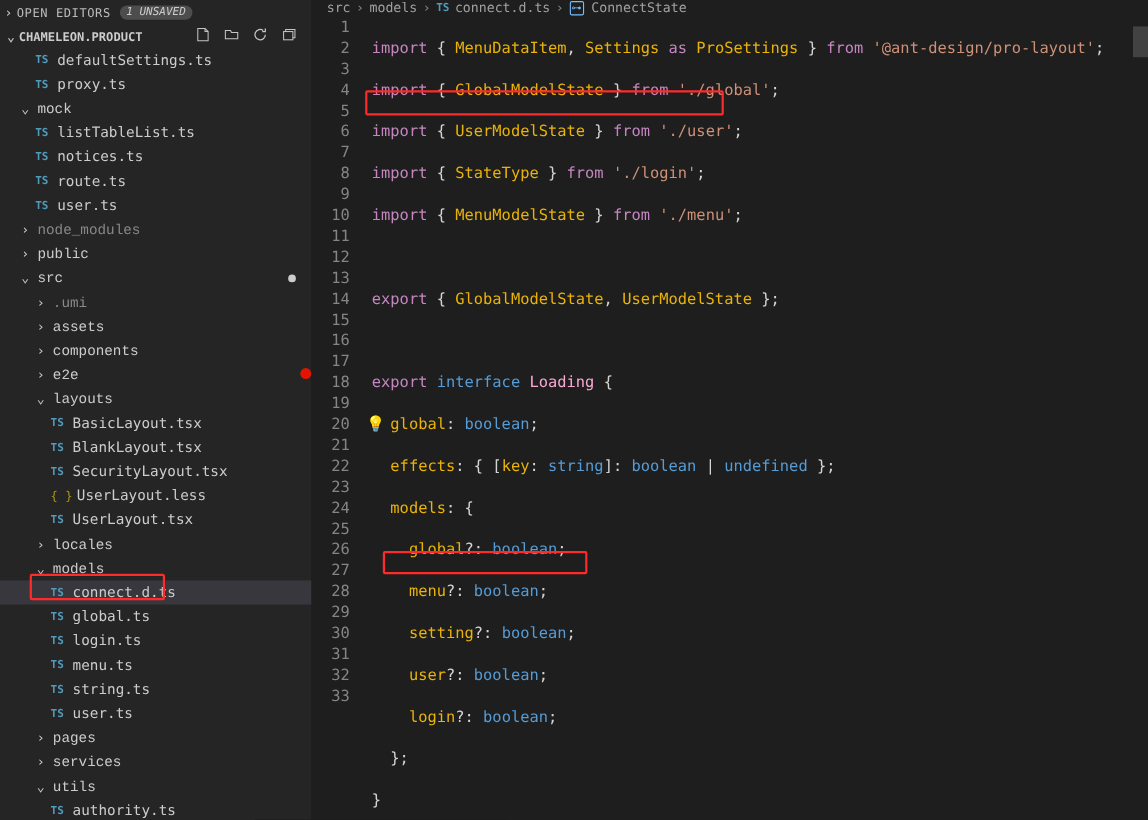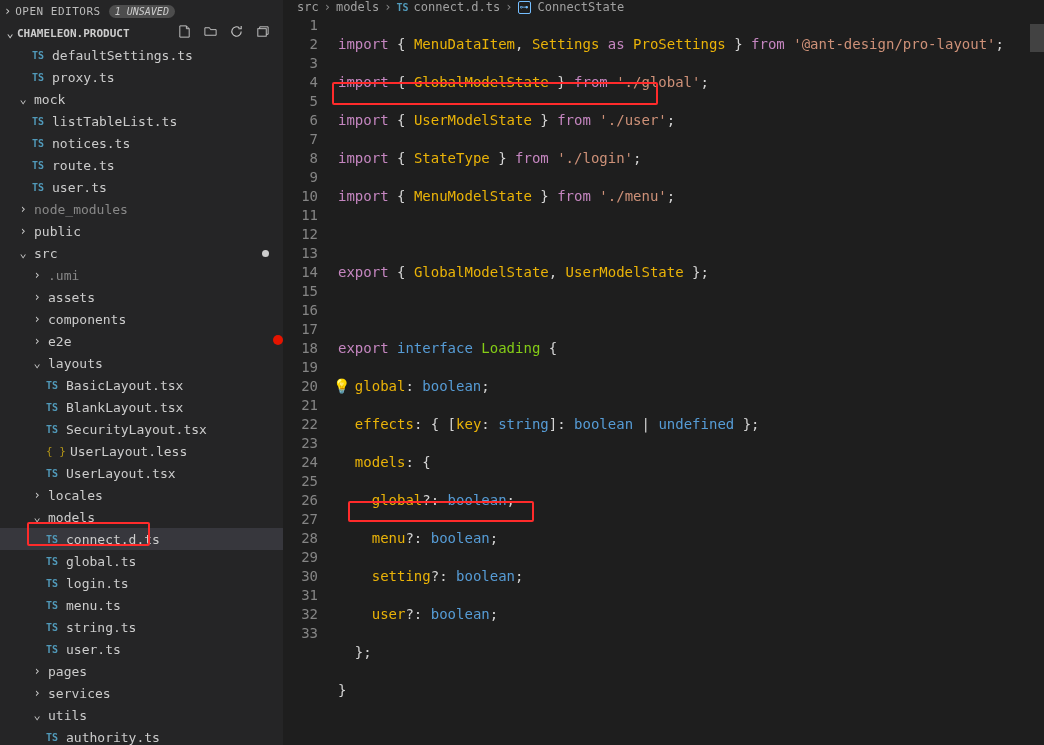--- a/index.html
+++ b/index.html
@@ -40,21 +40,21 @@
   .tree { font-size: 13px; overflow-y: auto; flex: 1; }
   .tree-item {
     display: flex; align-items: center; height: 22px;
     cursor: pointer; color: #cccccc; white-space: nowrap;
   }
   .tree-item.active { background: #37373d; }
   .tree-label { margin-left: 4px; }
   .ts-icon { color: #519aba; font-size: 10px; font-weight: bold; margin-left: 2px; min-width: 16px; }
   .braces-icon { color: #b09318; font-size: 11px; min-width: 16px; margin-left: 2px; }
   .chev { width: 14px; text-align: center; font-size: 12px; color: #cccccc; }
-  .tree-folder-name { color: #cccccc; }
+  .tree-folder-name { color: #cccccc; font-family: Liberation Mono, monospace; }
   .dimmed { color: #888; }
   .hl-box {
     position: absolute;
     border: 2px solid #ff2b2b;
     border-radius: 2px;
     pointer-events: none;
   }
   .modified-dot { 
     width: 7px; height: 7px; border-radius: 50%; 
     background: #cccccc; margin-left: auto; margin-right: 14px;
@@ -83,21 +83,21 @@
     padding-top: 2px; user-select: none; padding-right: 20px;
     line-height: 19px;
   }
   .gutter div { height: 19px; }
   .code { flex: 1; padding-top: 2px; white-space: pre; line-height: 19px; color: #d4d4d4; position: relative; }
   .code .line { height: 19px; }
   
   
   .kw { color: #c586c0; }      
   .kw2 { color: #569cd6; }     
-  .typ { color: #84cc16; }     
+  .typ { color: #f9a8d4; }     
   .str { color: #ce9178; }     
   .var { color: #eab308; }     
   .pun { color: #d4d4d4; }     
   
   .bulb { color: #ffcc00; position:absolute; }
   
   .scroll-overview {
     position: absolute; right: 0; top: 0; width: 14px; height: 100%;
     background: transparent;
   }
@@ -336,20 +336,21 @@
 <div class="line"><span class="kw">export</span><span class="pun"> { </span><span class="var">GlobalModelState</span><span class="pun">, </span><span class="var">UserModelState</span><span class="pun"> };</span></div>
 <div class="line"></div>
 <div class="line"><span class="kw">export</span><span> </span><span class="kw2">interface</span><span> </span><span class="typ">Loading</span><span class="pun"> {</span></div>
 <div class="line"><span>  </span><span class="var">global</span><span class="pun">: </span><span class="kw2">boolean</span><span class="pun">;</span></div>
 <div class="line"><span>  </span><span class="var">effects</span><span class="pun">: { [</span><span class="var">key</span><span class="pun">: </span><span class="kw2">string</span><span class="pun">]: </span><span class="kw2">boolean</span><span class="pun"> | </span><span class="kw2">undefined</span><span class="pun"> };</span></div>
 <div class="line"><span>  </span><span class="var">models</span><span class="pun">: {</span></div>
 <div class="line"><span>    </span><span class="var">global</span><span class="pun">?: </span><span class="kw2">boolean</span><span class="pun">;</span></div>
 <div class="line"><span>    </span><span class="var">menu</span><span class="pun">?: </span><span class="kw2">boolean</span><span class="pun">;</span></div>
 <div class="line"><span>    </span><span class="var">setting</span><span class="pun">?: </span><span class="kw2">boolean</span><span class="pun">;</span></div>
 <div class="line"><span>    </span><span class="var">user</span><span class="pun">?: </span><span class="kw2">boolean</span><span class="pun">;</span></div>
+<div class="line"><span>    </span><span class="var">login</span><span class="pun">?: </span><span class="kw2">boolean</span><span class="pun">;</span></div>
 <div class="line pun">  };</div>
 <div class="line pun">}</div>
 
 
 
 
 
 
 
 

